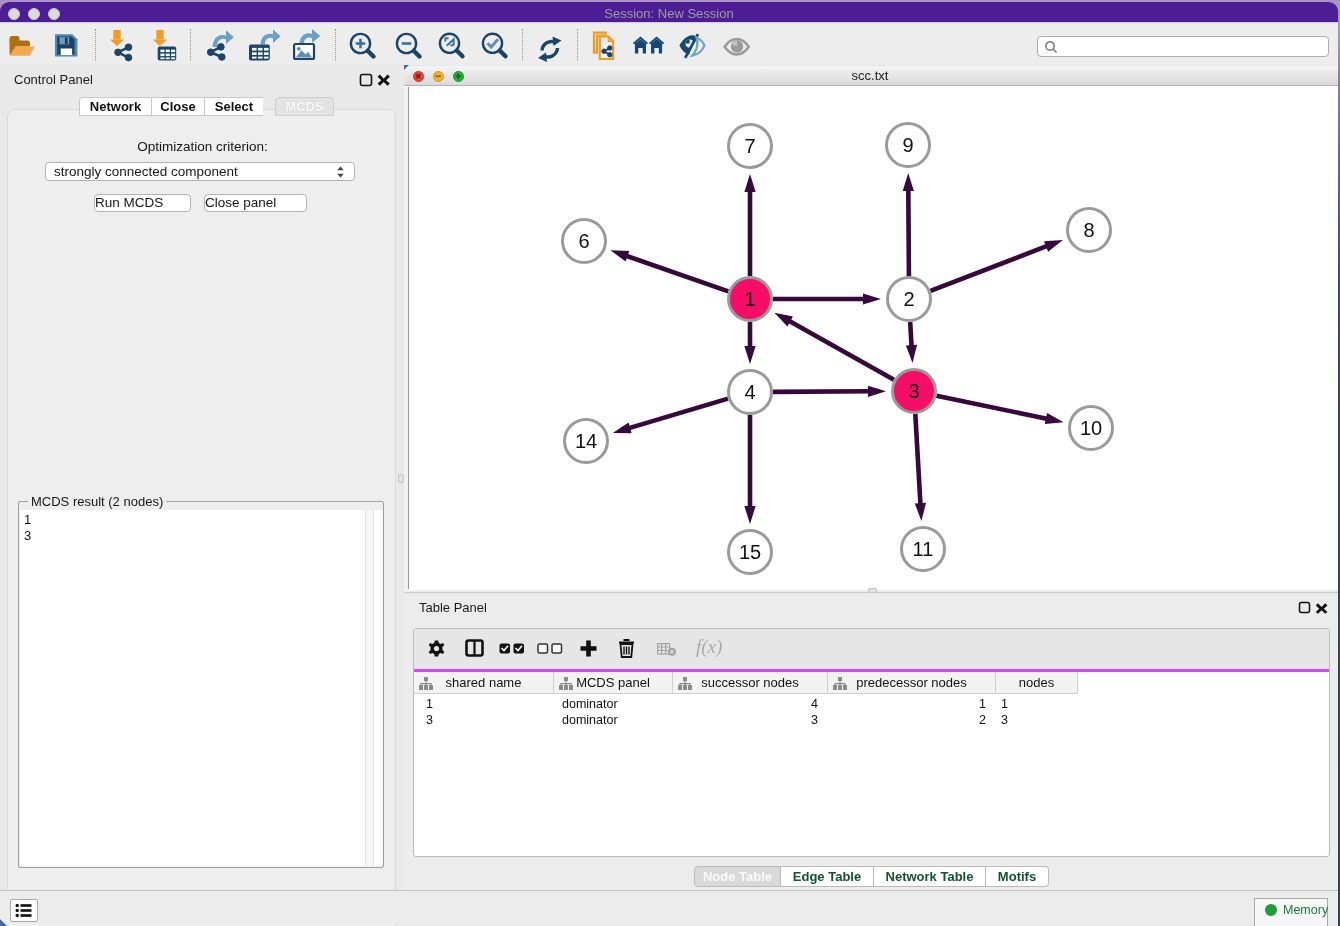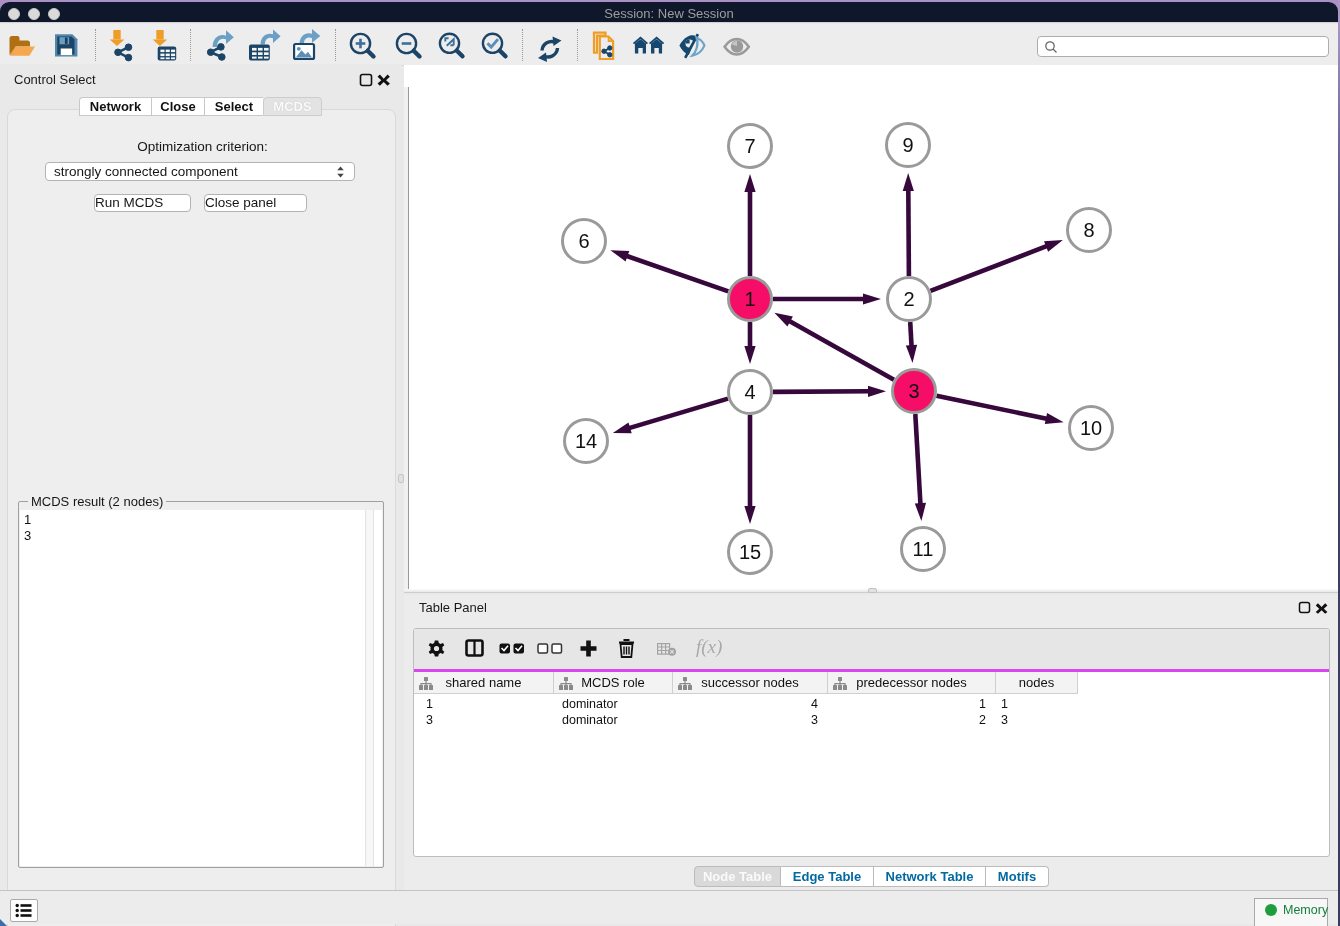--- a/index.html
+++ b/index.html
@@ -1,34 +1,34 @@
 <!DOCTYPE html>
 <html><head>
 <meta charset="utf-8">
 <style>
 * { margin:0; padding:0; box-sizing:border-box; }
 html,body { width:1340px; height:926px; overflow:hidden; font-family:"Liberation Sans",sans-serif; }
 body { background:#ab90c6; position:relative; }
 #app { position:absolute; left:0; top:2px; width:1338px; height:924px; background:#e9e9e9; border-radius:9px 9px 0 0; overflow:hidden; }
 .abs { position:absolute; }
 
-#titlebar { position:absolute; left:0; top:0; width:1338px; height:21px; background:#0f172a; border-bottom:1px solid #d2d2d2; }
+#titlebar { position:absolute; left:0; top:0; width:1338px; height:21px; background:#4c1d95; border-bottom:1px solid #d2d2d2; }
 .tl { position:absolute; top:6px; width:12px; height:12px; border-radius:50%; background:#dadada; border:1px solid #c6c6c6; }
 #wintitle { position:absolute; top:4px; left:0; width:1338px; text-align:center; font-size:13px; color:#9e9e9e; }
 
 #toolbar { position:absolute; left:0; top:22px; width:1338px; height:42px; background:#ededed; border-bottom:1px solid #d4d4d4; }
 .tsep { position:absolute; top:5px; height:32px; width:0; border-left:1px dotted #999; }
 #search { position:absolute; left:1037px; top:12px; width:292px; height:21px; background:#fff; border:1px solid #adadad; border-radius:4px; }
 
 #cpanel { position:absolute; left:0; top:64px; width:402px; height:826px; background:#e9e9e9; }
 #cp-title { position:absolute; left:14px; top:8px; font-size:13px; color:#1a1a1a; }
 .tabrow { position:absolute; top:33px; left:79px; height:19px; display:flex; font-size:13px; z-index:3; }
 .tab { background:#fff; border:1px solid #c8c8c8; border-right:none; padding:0 14px; display:flex; align-items:center; justify-content:center; color:#111; font-weight:600; }
 .tab:first-child { border-radius:4px 0 0 0; }
-#tab-mcds { background:#e3e3e3; border:1px solid #cdcdcd; border-radius:4px 4px 0 0; color:#fbfbfb; text-shadow:0 0 1px #bbb; }
+#tab-mcds { background:#e3e3e3; border:1px solid #cdcdcd; border-radius:4px 4px 0 0; color:#fbfbfb; text-shadow:0 0 1px #bbb;margin-left:12px; }
 #cp-inner { position:absolute; left:7px; top:45px; width:389px; height:827px; background:#eeeeee; border:1px solid #d9d9d9; border-radius:8px; }
 #optlabel { position:absolute; left:0; top:29px; width:389px; text-align:center; font-size:13.5px; color:#161616; }
 #combo { position:absolute; left:37px; top:52px; width:310px; height:19px; background:#fff; border:1px solid #b3b3b3; border-radius:4px; font-size:13.5px; color:#161616; line-height:17px; padding-left:8px; }
 .btn { position:absolute; top:84px; height:18px; background:#fff; border:1px solid #b3b3b3; border-radius:4px; font-size:13.5px; color:#161616; text-align:left; line-height:16px; }
 #groupbox { position:absolute; left:10px; top:391px; width:366px; height:367px; border:1px solid #a0a0a0; border-radius:2px; }
 #legend { position:absolute; left:9px; top:-8px; background:#eeeeee; padding:0 3px; font-size:13px; color:#161616; }
 #resultarea { position:absolute; left:1px; top:8px; width:362px; height:356px; background:#fff; }
 #scrolltrack { position:absolute; right:8px; top:0; width:9px; height:356px; background:#f7f7f7; border-left:1px solid #e3e3e3; border-right:1px solid #e3e3e3; }
 
 #vsplit-grip { position:absolute; left:398px; top:474px; width:6px; height:9px; background:#e0e0e0; border:1px solid #c6c6c6; border-radius:2px; }
@@ -46,21 +46,21 @@
 #tpanel { position:absolute; left:404px; top:595px; width:934px; height:295px; background:#ececec; }
 #tp-title { position:absolute; left:15px; top:5px; font-size:13px; color:#1a1a1a; }
 #tbox { position:absolute; left:9px; top:33px; width:917px; height:229px; background:#fff; border:1px solid #bdbdbd; border-radius:3px; overflow:hidden; }
 #ttool { position:absolute; left:0; top:0; width:915px; height:43px; background:#e6e6e6; border-bottom:3px solid #d946ef; }
 #thead { position:absolute; left:0; top:43px; width:915px; height:23px; font-size:13px; color:#111; }
 .hcell { position:absolute; top:0; height:22px; border-right:1px solid #cfcfcf; background:#f3f3f3; border-bottom:1px solid #cfcfcf; }
 .hlabel { position:absolute; top:3px; width:100%; text-align:center; }
 .trow { position:absolute; left:0; width:915px; height:16px; font-size:12.5px; color:#111; }
 .tc { position:absolute; top:1px; }
 
-.btab { position:absolute; top:271px; height:21px; background:#fff; border:1px solid #bbb; font-size:13px; font-weight:600; color:#0369a1; text-align:center; line-height:19px; }
+.btab { position:absolute; top:271px; height:21px; background:#fff; border:1px solid #bbb; font-size:13px; font-weight:600; color:#14532d; text-align:center; line-height:19px; }
 
 #statusbar { position:absolute; left:0; top:890px; width:1338px; height:34px; background:#ececec; border-top:1px solid #c3c3c3; }
 #listbtn { position:absolute; left:10px; top:8px; width:28px; height:23px; background:#fdfdfd; border:1px solid #ababab; border-radius:2px; }
 #membtn { position:absolute; right:10px; top:7px; width:74px; height:35px; background:#f7f7f7; border:1px solid #a9a9a9; font-size:12.5px; color:#15803d; }
 #rightedge { position:absolute; right:0; top:0; width:2px; height:926px; background:linear-gradient(#b194ca 0px,#a394c2 30px,#70689e 140px,#474470 280px,#3f3f63 420px,#3a3a5e 926px); }
 </style>
 </head>
 <body>
 <div id="app">
 <div id="titlebar">
@@ -197,21 +197,21 @@
  <div class="tsep" style="left:577px"></div>
  <div id="search">
   <svg width="16" height="16" viewBox="0 0 16 16" style="position:absolute;left:5px;top:2px">
    <circle cx="7" cy="7" r="4.2" fill="none" stroke="#666" stroke-width="1.3"></circle>
    <line x1="10" y1="10" x2="13.5" y2="13.5" stroke="#666" stroke-width="1.3"></line>
   </svg>
  </div>
 </div>
 </div>
 <div id="cpanel">
- <div id="cp-title">Control Select</div>
+ <div id="cp-title">Control Panel</div>
  <svg class="abs" style="left:359px;top:9px" width="32" height="14" viewBox="0 0 32 14">
   <rect x="1.5" y="1.5" width="11" height="11" rx="2" fill="none" stroke="#111" stroke-width="1.6"></rect>
   <path d="M21 2 L25 6.5 L29 2 L31.5 4.5 L27.5 8 L31.5 11.5 L29 14 L25 10 L21 14 L18.5 11.5 L22.5 8 L18.5 4.5 z" fill="#111" transform="scale(0.95) translate(1,-0.5)"></path>
  </svg>
  <div class="tabrow">
   <div class="tab" style="width:72px">Network</div>
   <div class="tab" style="width:53px">Close</div>
   <div class="tab" style="width:59px">Select</div>
   <div class="tab" id="tab-mcds" style="width:59px">MCDS</div>
  </div>
@@ -229,20 +229,32 @@
    <div id="legend">MCDS result (2 nodes)</div>
    <div id="resultarea">
     <div style="position:absolute;left:4px;top:2px;font-size:13px;color:#111;line-height:16px">1<br>3</div>
     <div id="scrolltrack"></div>
    </div>
   </div>
  </div>
 </div>
 <div id="vsplit-grip"></div>
 <div id="netwin">
+ <div id="nettitle">
+  <div id="corner-blue"></div>
+  <div class="mac" style="left:9px;background:#ee4337;border:1px solid #ca3a2f"></div>
+  <div class="mac" style="left:29px;background:#f3b02d;border:1px solid #d29a24"></div>
+  <div class="mac" style="left:49px;background:#22b03a;border:1px solid #1d9833"></div>
+  <svg class="abs" style="left:9px;top:6px" width="52" height="11" viewBox="0 0 52 11">
+   <path d="M3.1 3.1 L7.4 7.4 M7.4 3.1 L3.1 7.4" stroke="#7c1d15" stroke-width="1.5"></path>
+   <rect x="22.5" y="4.4" width="5.5" height="1.7" fill="#8a6a11"></rect>
+   <path d="M45.25 2.6 v5.3 M42.6 5.25 h5.3" stroke="#0e5e1c" stroke-width="1.7"></path>
+  </svg>
+  <div id="nettext2">scc.txt</div>
+ </div>
  <div style="position:absolute;left:0;top:22px;width:5px;height:503px;background:#f1f1f1;border-right:1px solid #9a9a9a"></div>
  <svg id="graph" style="left:1px;top:22px" width="932" height="503" viewBox="0 0 932 503">
  <line x1="345.0" y1="189.0" x2="345.0" y2="103.0" stroke="#36083b" stroke-width="4.6"></line>
 <polygon points="345.0,87.0 350.6,105.0 339.4,105.0" fill="#36083b"></polygon>
 <line x1="323.3" y1="204.4" x2="220.5" y2="168.5" stroke="#36083b" stroke-width="4.6"></line>
 <polygon points="205.4,163.2 224.3,163.9 220.6,174.5" fill="#36083b"></polygon>
 <line x1="368.0" y1="212.0" x2="460.0" y2="212.0" stroke="#36083b" stroke-width="4.6"></line>
 <polygon points="476.0,212.0 458.0,217.6 458.0,206.4" fill="#36083b"></polygon>
 <line x1="345.0" y1="235.0" x2="345.0" y2="261.0" stroke="#36083b" stroke-width="4.6"></line>
 <polygon points="345.0,277.0 339.4,259.0 350.6,259.0" fill="#36083b"></polygon>
@@ -359,21 +371,21 @@
 <div class="hcell" style="left:140px;width:119px">
           <svg class="abs" style="left:5px;top:5px" width="14" height="13" viewBox="0 0 14 13">
  <g fill="#8a8a8a">
   <rect x="5" y="0" width="4" height="4" rx="0.5"></rect>
   <rect x="0" y="8" width="4" height="5" rx="0.5"></rect>
               <rect x="5" y="8" width="4" height="5" rx="0.5"></rect>
               <rect x="10" y="8" width="4" height="5" rx="0.5"></rect>
   <path d="M6.4 4 h1.2 v2 h-1.2 z M1.4 6 h11.2 v1.2 h-11.2 z M1.4 6 h1.2 v2 h-1.2 z M6.4 6 h1.2 v2 h-1.2 z M11.4 6 h1.2 v2 h-1.2 z"></path>
  </g>
 </svg>
-          <div class="hlabel">MCDS role</div>
+          <div class="hlabel">MCDS panel</div>
         </div>
 <div class="hcell" style="left:259px;width:155px">
           <svg class="abs" style="left:5px;top:5px" width="14" height="13" viewBox="0 0 14 13">
  <g fill="#8a8a8a">
   <rect x="5" y="0" width="4" height="4" rx="0.5"></rect>
   <rect x="0" y="8" width="4" height="5" rx="0.5"></rect>
               <rect x="5" y="8" width="4" height="5" rx="0.5"></rect>
               <rect x="10" y="8" width="4" height="5" rx="0.5"></rect>
   <path d="M6.4 4 h1.2 v2 h-1.2 z M1.4 6 h11.2 v1.2 h-11.2 z M1.4 6 h1.2 v2 h-1.2 z M6.4 6 h1.2 v2 h-1.2 z M11.4 6 h1.2 v2 h-1.2 z"></path>
  </g>

